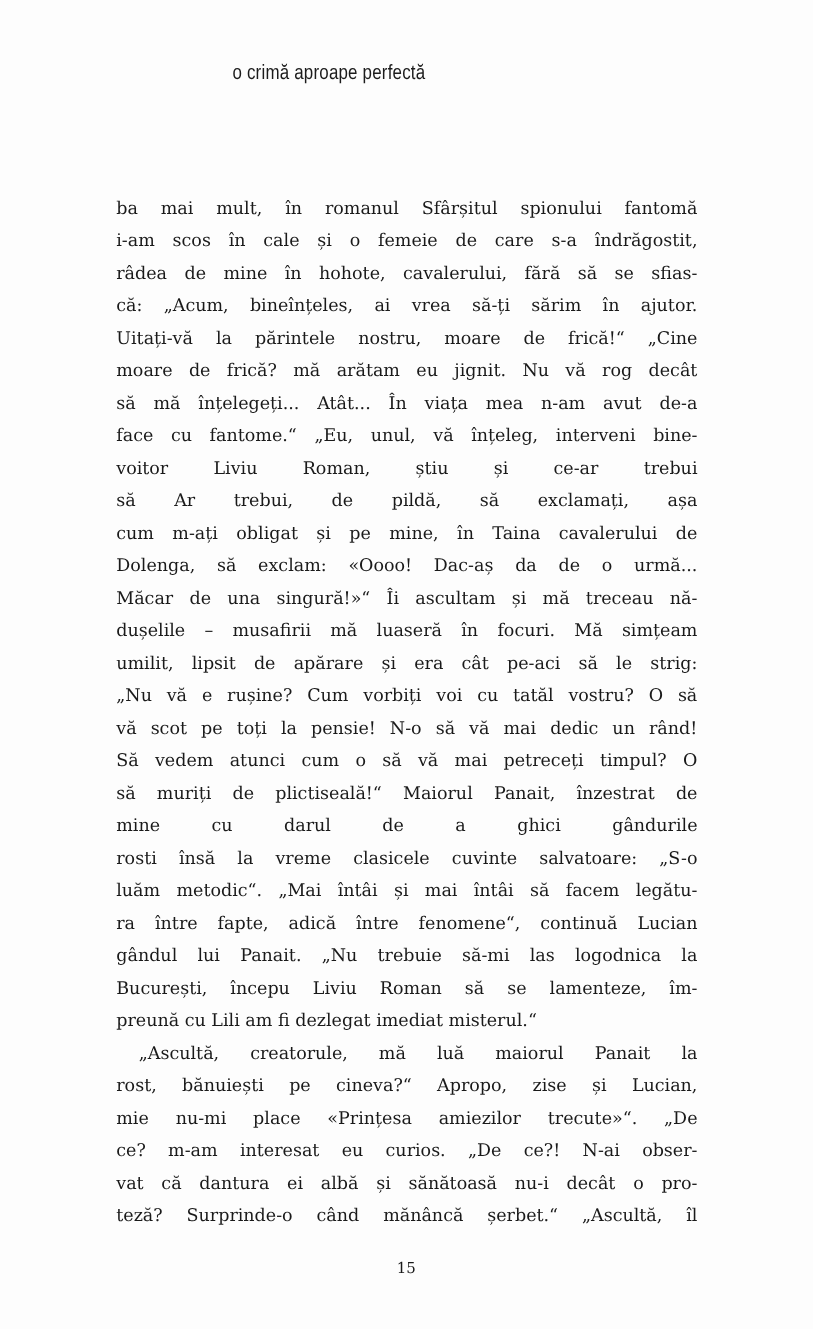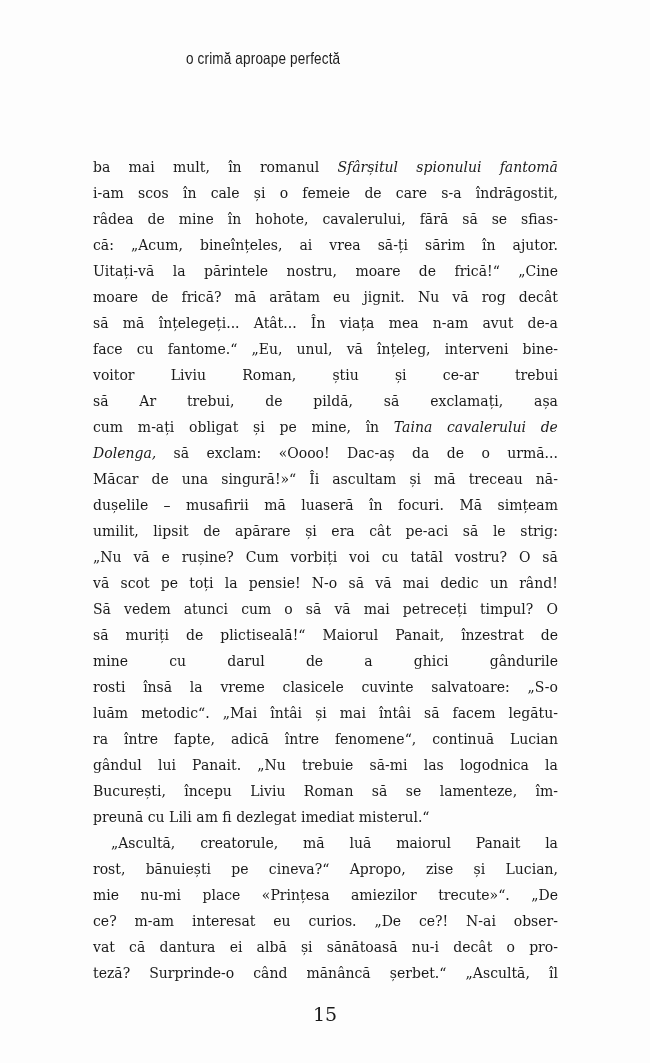--- a/index.html
+++ b/index.html
@@ -52,28 +52,28 @@
     display: flex;
     justify-content: space-between;
   }
   .line.left {
     display: block;
   }
   .line.indent {
     padding-left: 18px;
   }
   .w { white-space: nowrap; }
-  .it { font-style: italic; }
+  .it { }
   .folio {
     position: absolute;
     top: 1001px;
     left: 0;
     width: 650px;
     text-align: center;
-    font-size: 19px;
+    font-size: 12px;
     line-height: 26px;
     color: #1a1a1a;
   }
 </style>
 </head>
 <body>
 
 <div class="page">
   <header class="running-head">
     <span class="rh-text">o crimă aproape perfectă</span>

